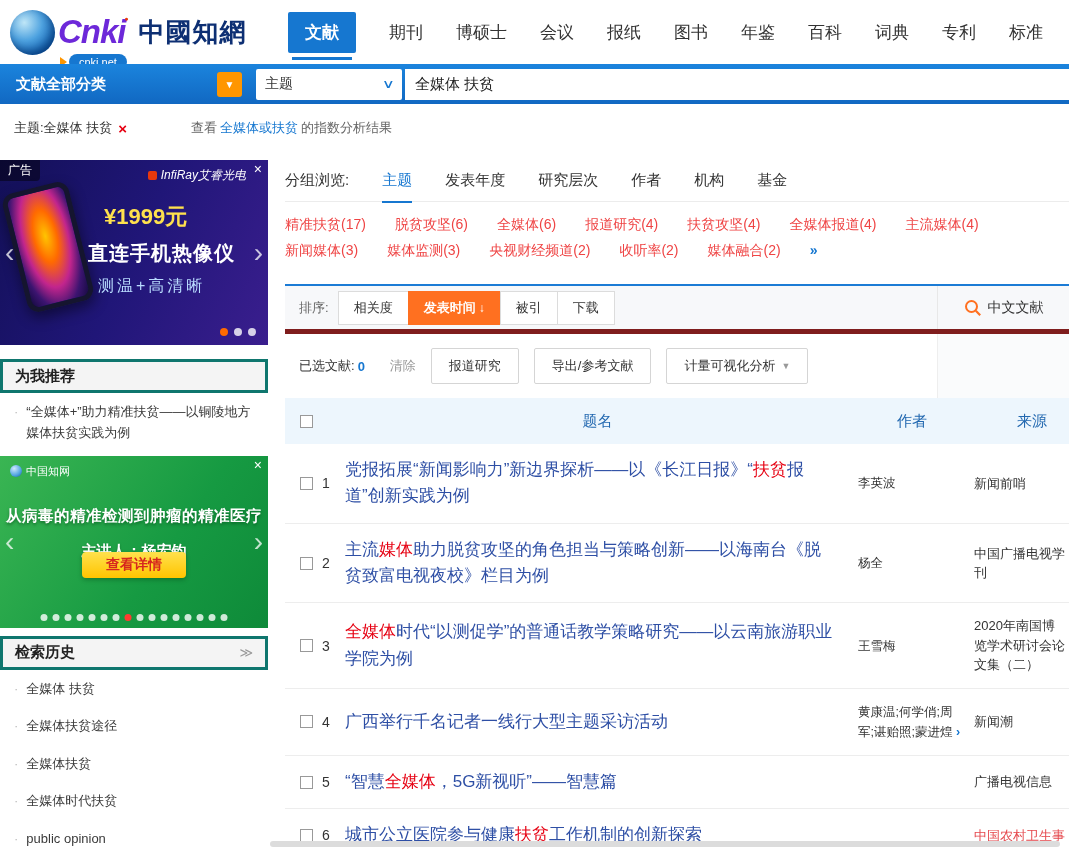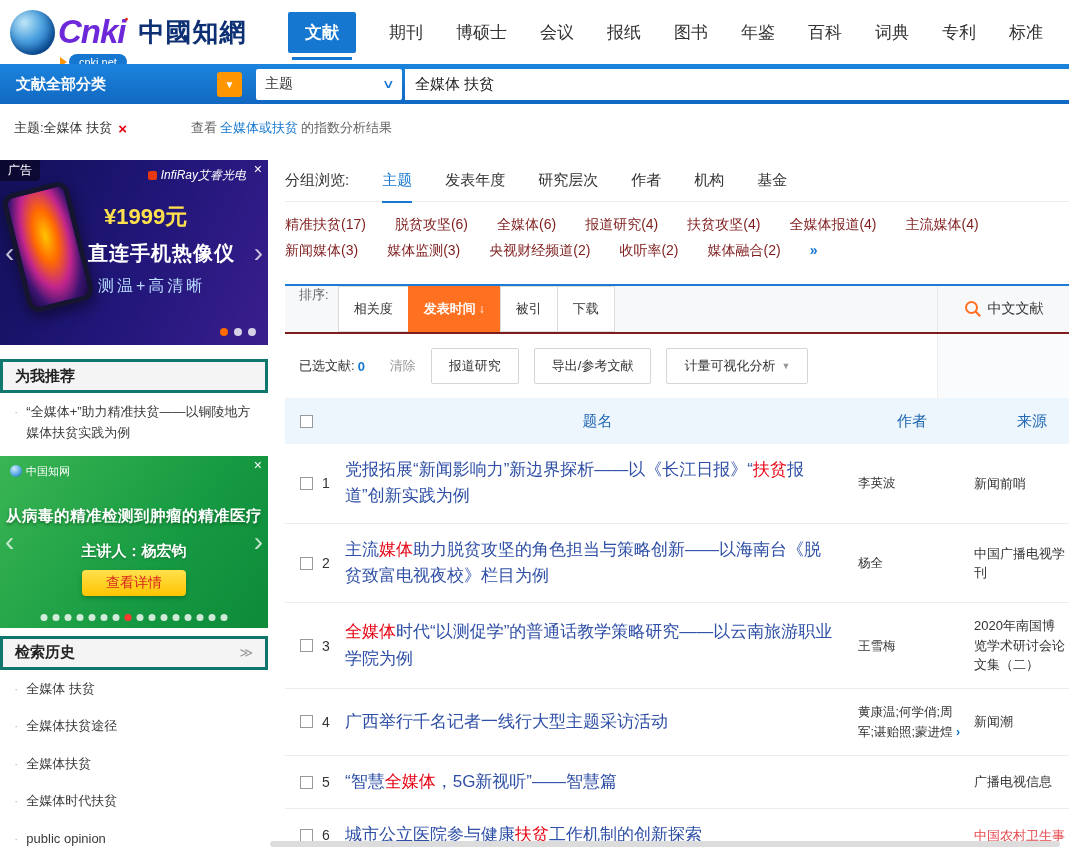--- a/index.html
+++ b/index.html
@@ -63,36 +63,36 @@
 .sec-head{height:34px;background:#f4f4f4;border:3px solid #0f766e;display:flex;align-items:center;justify-content:space-between;padding:0 12px;font-size:15px;font-weight:bold;color:#222}
 .collapse{color:#999;font-size:13px;font-weight:normal;cursor:pointer}
 .side-list{list-style:none;background:#fff}
 .side-item{display:flex;gap:8px;padding:8px 12px 8px 14px;font-size:13px;color:#3a3a3a;line-height:1.65;cursor:pointer}
 .bullet{color:#bbb;flex:none}
 .ad2{height:172px;margin-top:4px;background:linear-gradient(125deg,#3ab553 0%,#169a42 60%,#0e8a39 100%);color:#fff}
 .ad2-logo{position:absolute;top:8px;left:10px;display:flex;align-items:center;gap:4px;font-size:11px;color:#fff}
 .mini-globe{width:12px;height:12px;border-radius:50%;background:radial-gradient(circle at 35% 30%,#cfe9ff,#4fa3e0 60%,#14539e);flex:none}
 .ad2-line1{position:absolute;top:50px;left:0;width:100%;text-align:center;font-size:15.5px;font-weight:bold;text-shadow:0 2px 3px rgba(0,70,20,.55);letter-spacing:.5px}
 .ad2-line2{position:absolute;top:86px;left:0;width:100%;text-align:center;font-size:15px;font-weight:bold;text-shadow:0 1px 2px rgba(0,70,20,.5)}
-.ad2-btn{position:absolute;top:114px;left:50%;transform:translateX(-50%);background:linear-gradient(#ffe14d,#ffc400);color:#d7261e;font-size:14px;font-weight:normal;padding:4px 24px;border-radius:4px;cursor:pointer;box-shadow:0 2px 4px rgba(0,60,20,.35);white-space:nowrap}
+.ad2-btn{position:absolute;top:96px;left:50%;transform:translateX(-50%);background:linear-gradient(#ffe14d,#ffc400);color:#d7261e;font-size:14px;font-weight:bold;padding:4px 24px;border-radius:4px;cursor:pointer;box-shadow:0 2px 4px rgba(0,60,20,.35);white-space:nowrap}
 .history-sec{margin-top:8px}
 
 
 .main{position:absolute;left:285px;top:160px;width:784px;height:689px;overflow:hidden}
 .group-row{display:flex;align-items:center;gap:33px;height:42px;border-bottom:1px solid #ececec;font-size:15px}
 .group-label{color:#333}
 .gtab{height:100%;display:flex;align-items:center;cursor:pointer;position:relative;color:#333;white-space:nowrap}
 .gtab.active{color:#1677d0}
 .gtab.active::after{content:"";position:absolute;left:0;right:0;bottom:-1px;height:2px;background:#1677d0}
 .filters{display:flex;gap:29px;font-size:14px;margin-top:14px;white-space:nowrap}
 #filters2{margin-top:8px}
-.filter-link{color:#7f1d1d}
+.filter-link{color:#ef4444}
 .filter-more{color:#1677d0;font-weight:bold;letter-spacing:1px}
 .results-panel{margin-top:24px;border-top:2px solid #1b7bd5}
-.sort-bar{height:48px;background:#f7f8fa;border-bottom:2px solid #7f1d1d;display:flex;padding-left:14px;position:relative;font-size:13px;color:#666}
+.sort-bar{height:48px;background:#f7f8fa;border-bottom:5px solid #7f1d1d;display:flex;align-items:center;padding-left:14px;position:relative;font-size:13px;color:#666}
 .sort-group{display:flex;margin-left:10px}
 .sort-btn{padding:7px 15px;background:#fff;border:1px solid #dcdcdc;color:#333;font-size:13px;cursor:pointer;margin-left:-1px;font-family:Liberation Sans, sans-serif}
 .sort-btn.active{background:#ff7020;border-color:#ff7020;color:#fff;font-weight:bold;display:flex;align-items:center;gap:3px}
 .sort-arrow{font-size:12px}
 .sort-right{position:absolute;right:0;top:0;bottom:0;width:132px;border-left:1px solid #e8e8e8;display:flex;align-items:center;justify-content:center;gap:6px;font-size:14px;color:#333;cursor:pointer}
 .toolbar{height:64px;background:#fff;display:flex;align-items:center;padding-left:14px;position:relative;font-size:13px}
 .sel-count{color:#1677d0;font-weight:bold;margin:0 3px}
 .clear-link{color:#999;margin-left:22px;cursor:pointer}
 .tb-btn{margin-left:15px;padding:8px 17px;border:1px solid #d5d5d5;background:#fff;color:#333;font-size:13px;border-radius:2px;cursor:pointer;display:flex;align-items:center;gap:6px;font-family:inherit;white-space:nowrap}
 .tb-caret{color:#999;font-size:9px}

